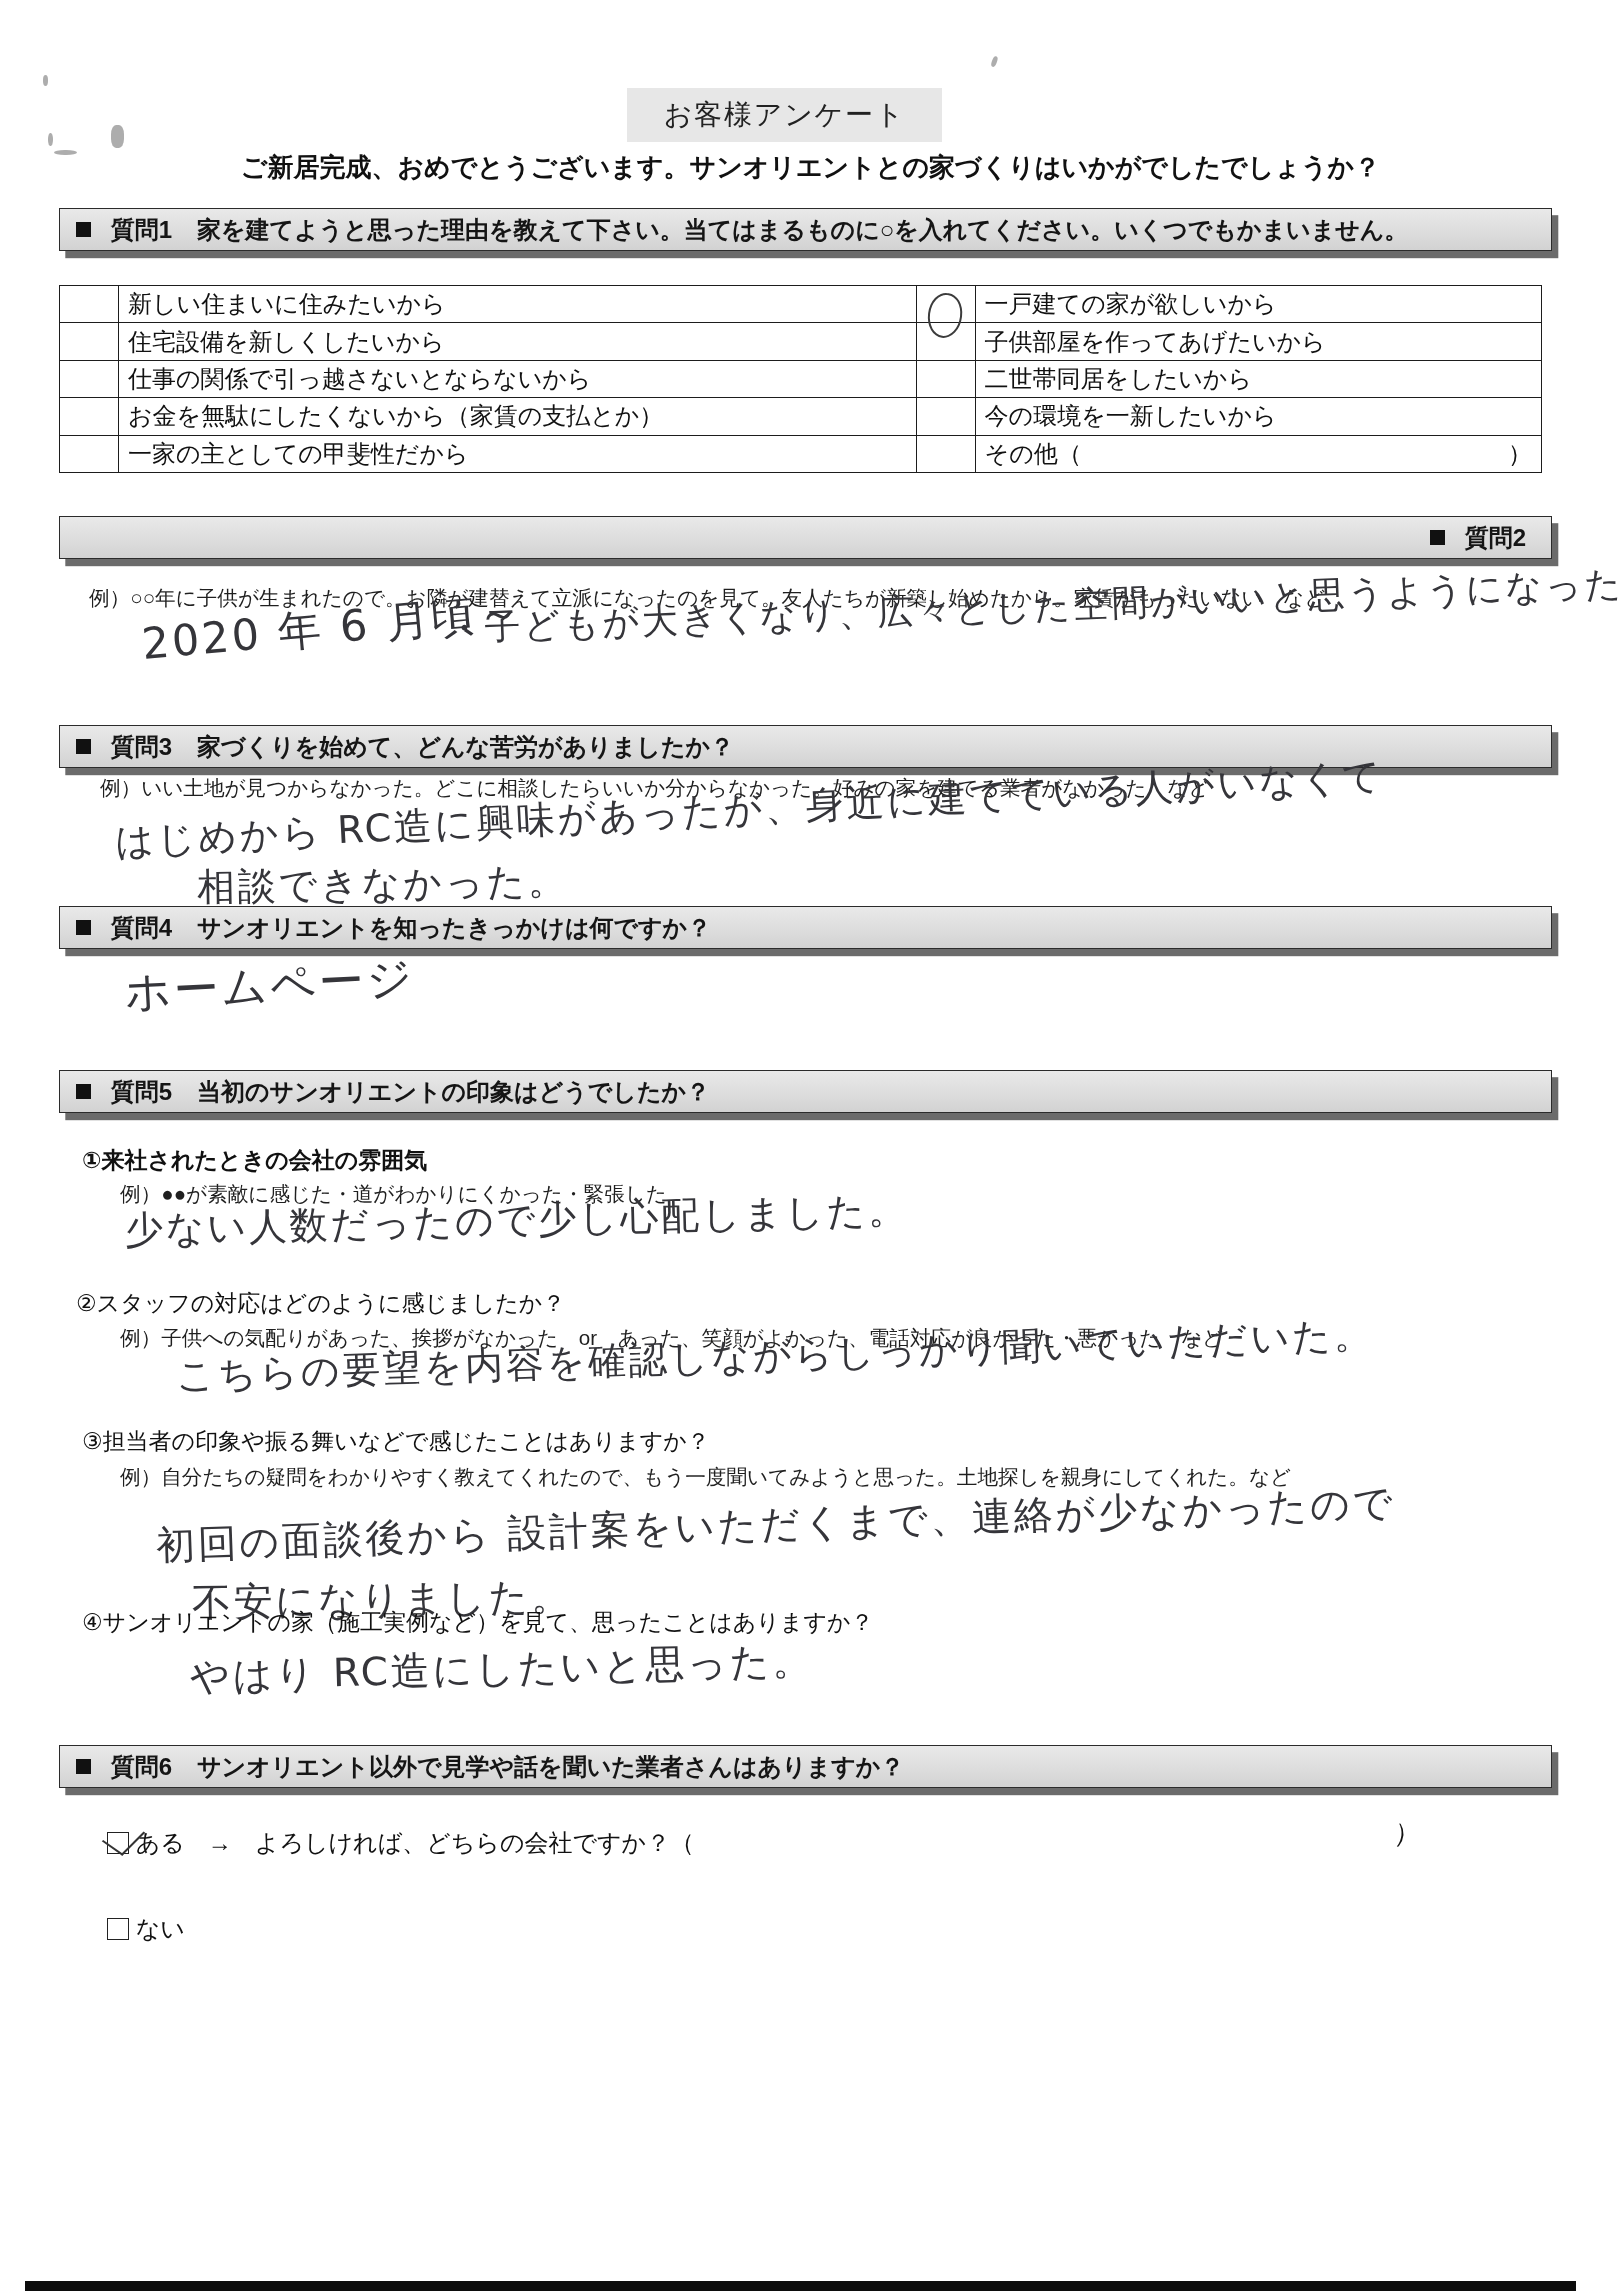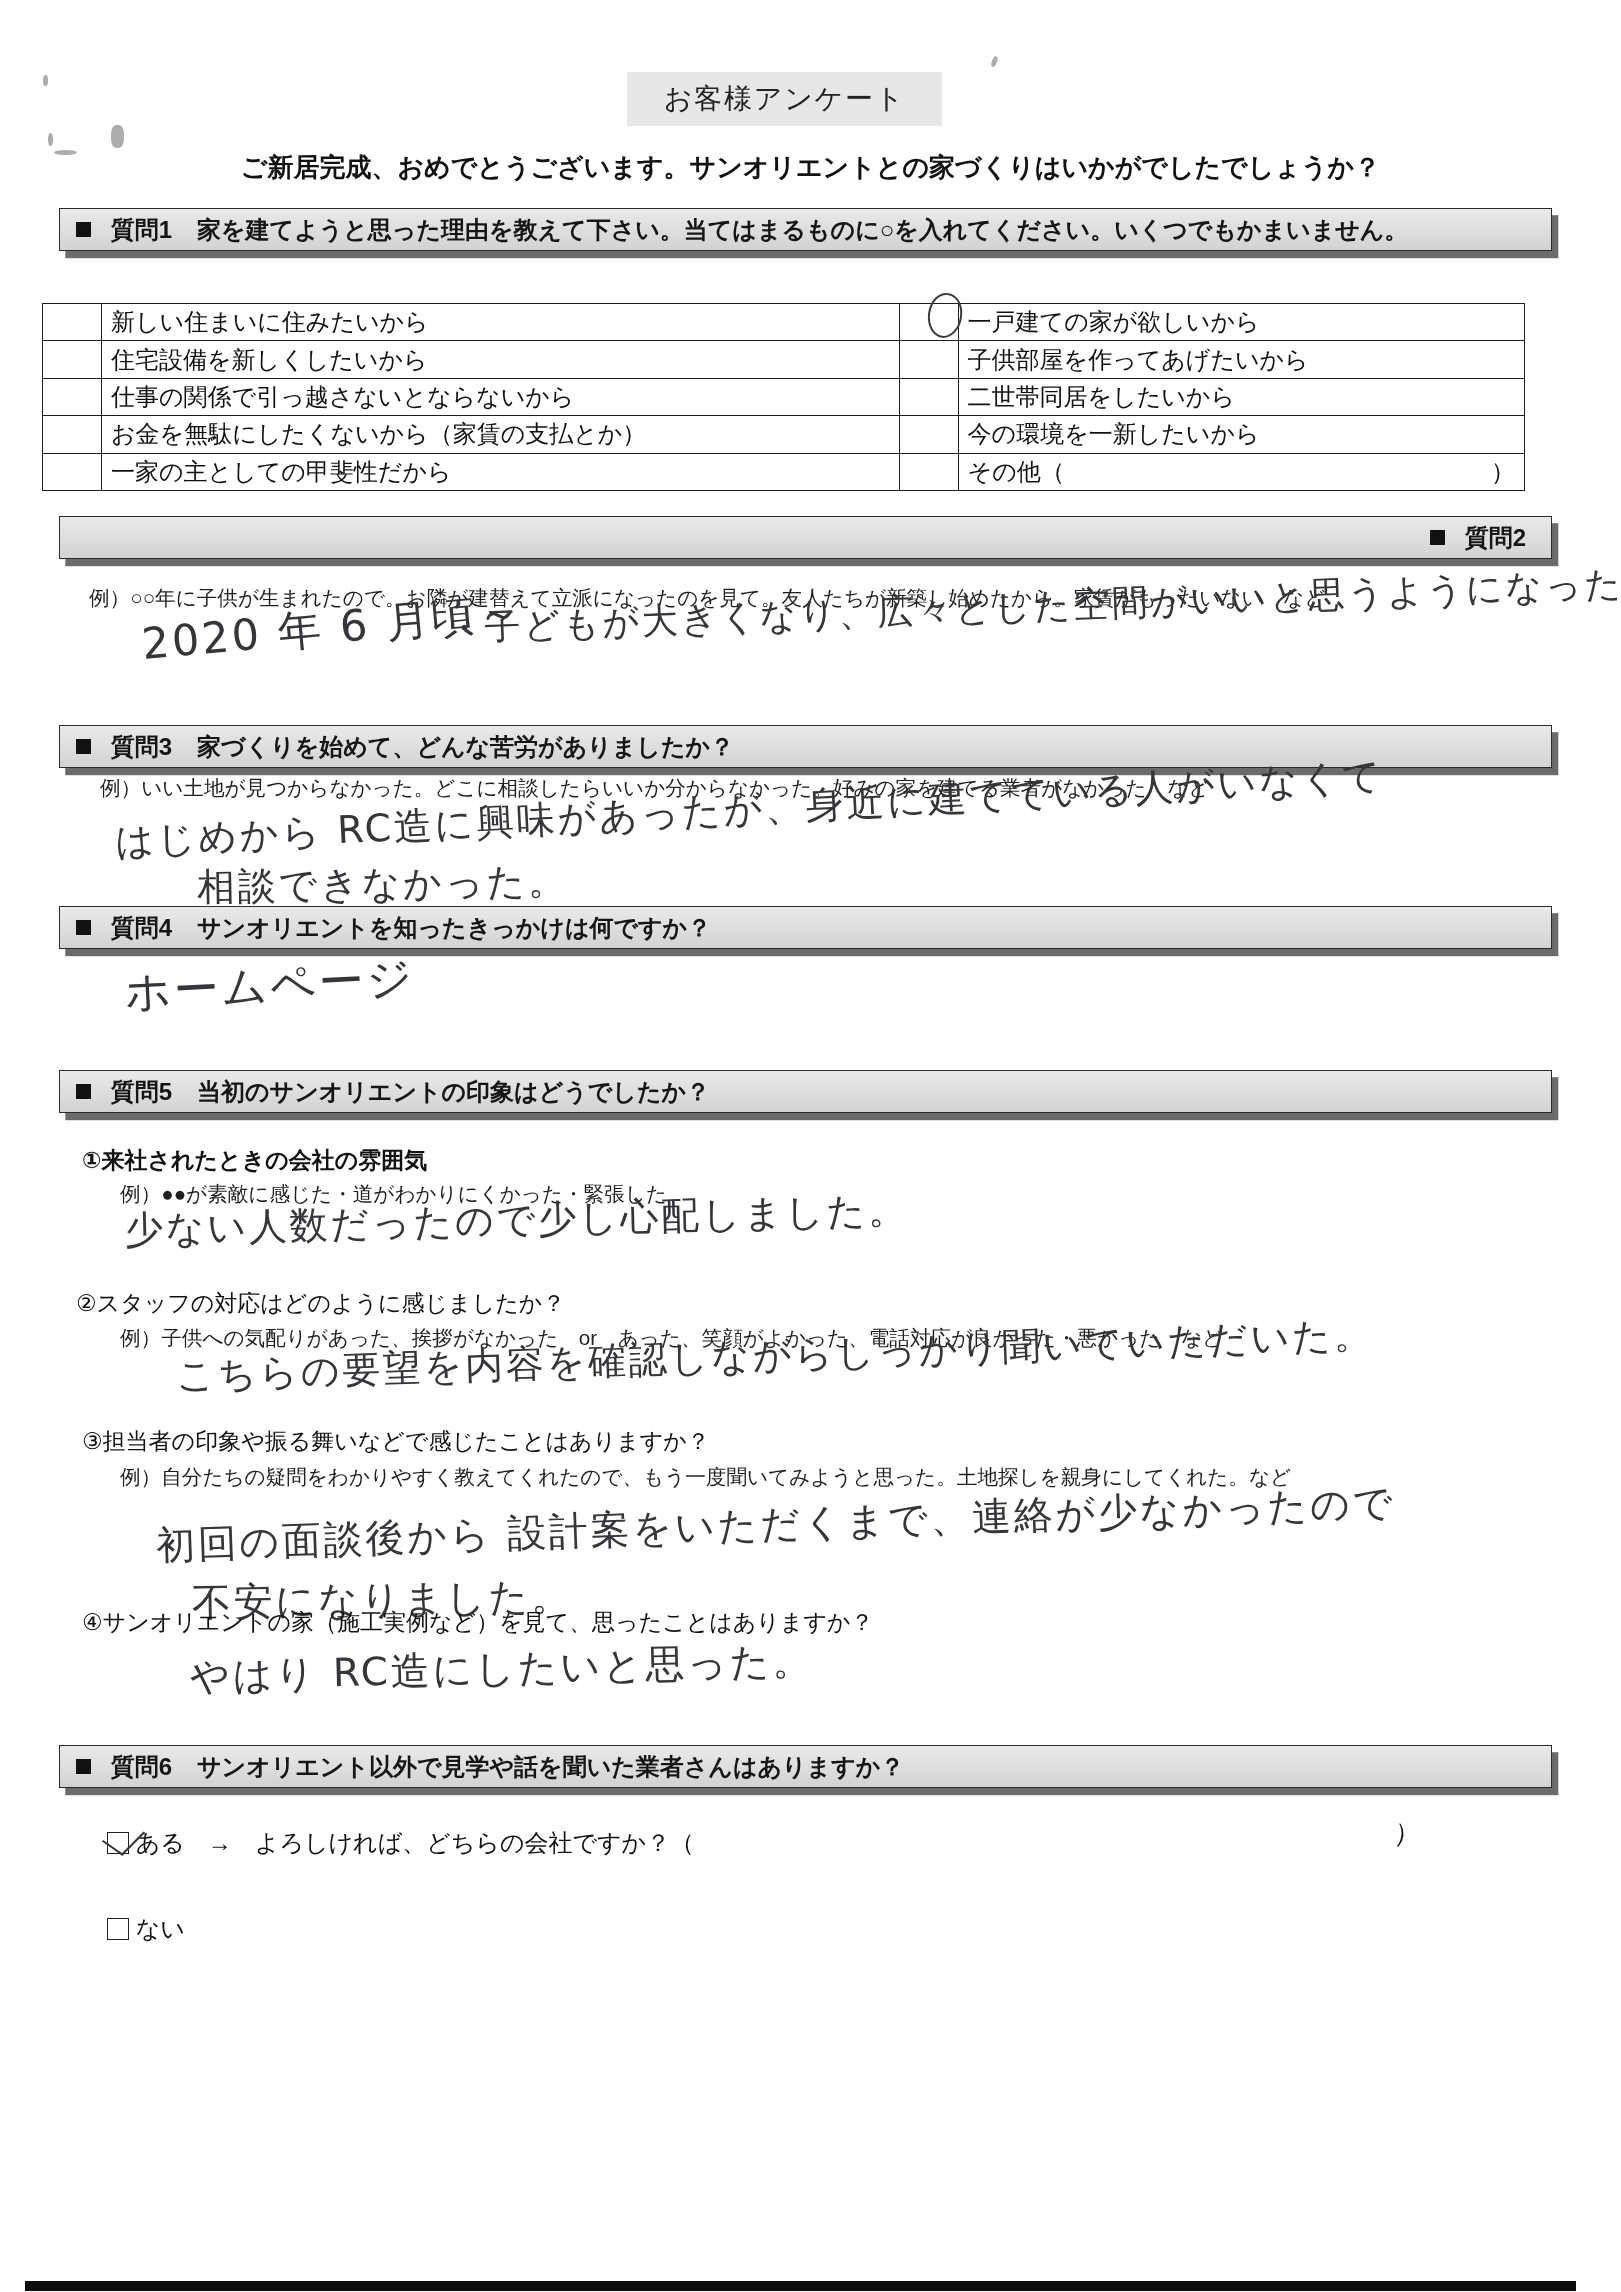--- a/index.html
+++ b/index.html
@@ -6,21 +6,21 @@
   html,body { background:#9a9a9a; }
   body { font-family:"Liberation Sans","DejaVu Sans",sans-serif; }
   .page {
     position:relative; width:1621px; height:2293px;
     background:#ffffff; overflow:hidden; margin:0 auto;
     color:#1a1a1a;
   }
   .smudge { position:absolute; background:#8a8a8a; border-radius:50%; opacity:.7; }
 
   .title-box {
-    position:absolute; left:627px; top:72px; width:315px; height:54px;
+    position:absolute; left:627px; top:88px; width:315px; height:54px;
     background:#e7e7e7; display:flex; align-items:center; justify-content:center;
     font-size:28px; letter-spacing:1.8px; color:#222;
   }
   .subtitle {
     position:absolute; left:0; top:150px; width:1621px;
     text-align:center; font-weight:bold; font-size:26px; color:#111;
   }
 
   .qbar {
     position:absolute; left:59px; width:1493px; height:43px;
@@ -30,22 +30,22 @@
     display:flex; align-items:center;
     font-size:24px; font-weight:bold; color:#151515;
   }
   .qbar .bullet {
     width:15px; height:15px; background:#111; margin:0 19.7px 0 16px; flex:none;
   }
   .qbar .qno { margin-right:25px; white-space:nowrap; }
   .qbar .qtext { white-space:nowrap; }
 
   table.q1 {
-    position:absolute; left:42px; top:285px; width:1483px; height:188px;
-    border-collapse:collapse; font-size:24px; color:#111;margin-top:18px;
+    position:absolute; left:59px; top:285px; width:1483px; height:188px;
+    border-collapse:collapse; font-size:24px; color:#111;
   }
   table.q1 td { border:1.8px solid #1d1d1d; padding:0 9px; }
   td.chk { width:59px; }
   td.optL { width:797px; }
   td.optR { width:566px; }
   .otherline { display:flex; justify-content:space-between; }
 
   .circle-mark {
     position:absolute; left:928px; top:293px; width:34px; height:45px;
     border:2.7px solid #3c3c3c; border-radius:50% 48% 52% 50%;

